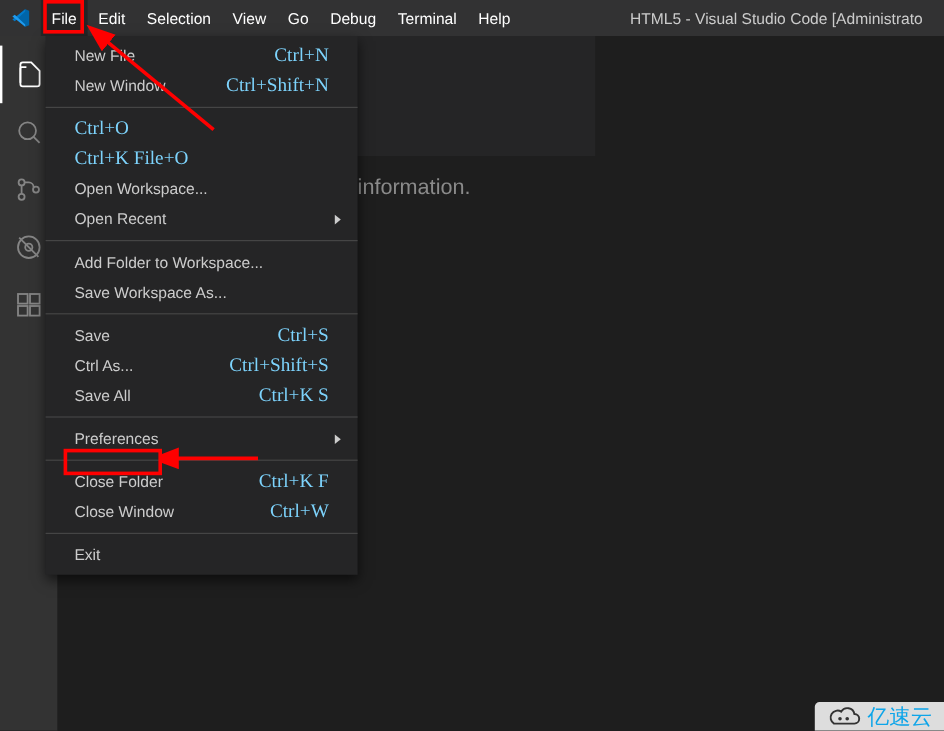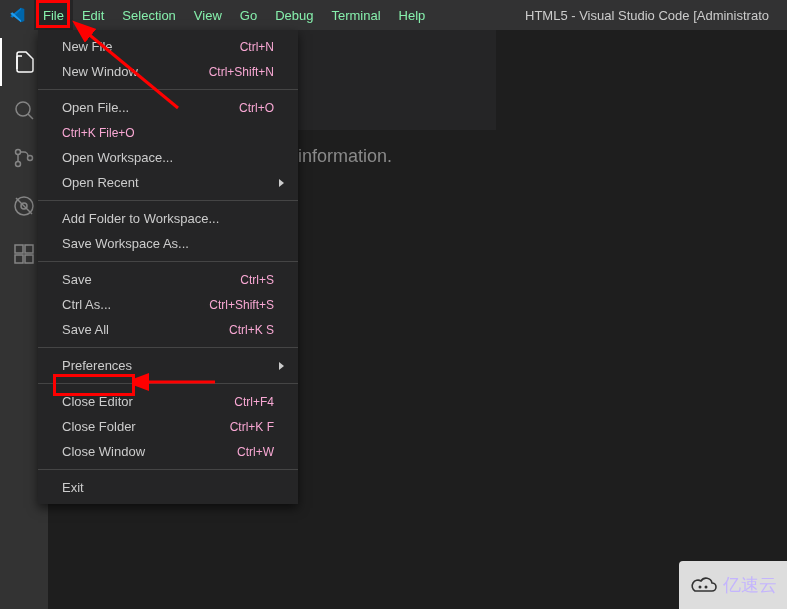--- a/index.html
+++ b/index.html
@@ -17,21 +17,21 @@
       padding-left: 8px;
     }
     .logo {
       width: 18px; height: 18px; margin-right: 8px;
       display: flex; align-items: center; justify-content: center;
     }
     .menubar { display: flex; flex: 1; }
     .menu-item {
       padding: 1px 9px; height: 30px;
       display: flex; align-items: center;
-      color: #86efac; cursor: pointer;
+      color: #ffffff; cursor: pointer;
     }
     .menu-item.active { background: #252526; }
     .titlebar-title {
       color: #cccccc; padding-right: 18px;
       white-space: nowrap; overflow: hidden;
     }
     
     .activitybar {
       position: absolute; top: 30px; left: 0;
       width: 48px; height: calc(100% - 30px);
@@ -69,21 +69,21 @@
       box-shadow: 0 4px 10px rgba(0,0,0,0.6);
       padding: 4px 0; z-index: 100;
     }
     .menu-row {
       display: flex; align-items: center;
       height: 25px; padding: 0 24px;
       color: #cccccc; cursor: pointer;
       position: relative;
     }
     .menu-label { flex: 1; }
-    .menu-shortcut { color: #f9a8d4; font-size: 12px; }
+    .menu-shortcut { color: #7dd3fc; font-size: 16px; font-family: Liberation Serif, serif; }
     .menu-sep {
       height: 1px; background: #454545;
       margin: 5px 0;
     }
     .submenu-arrow {
       position: absolute; right: 14px;
       width: 0; height: 0;
       border-top: 4px solid transparent;
       border-bottom: 4px solid transparent;
       border-left: 5px solid #cccccc;
@@ -92,22 +92,22 @@
     .highlight-box {
       position: absolute; border: 3px solid #ff0000;
       pointer-events: none; z-index: 200;
     }
     .arrow-svg { position: absolute; z-index: 210; pointer-events: none; }
     
     .watermark {
       position: absolute; right: 0; bottom: 0;
       background: rgba(255,255,255,0.85);
       border-radius: 4px 0 0 0;
-      padding: 12px 10px; display: flex; align-items: center;
-      color: #c4b5fd; font-size: 18px; font-weight: 500;
+      padding: 0 10px; display: flex; align-items: center;
+      color: #0ea5e9; font-size: 18px; font-weight: 500;
     }
     .watermark svg { margin-right: 4px; }
   </style>
 </head>
 <body>
 
 <div class="titlebar">
   <div class="logo">
     <svg width="16" height="16" viewBox="0 0 24 24">
         <path fill="#0065A9" d="M23 3L18 1 6 12l12 11 5-2V3z"></path>
@@ -175,21 +175,20 @@
   <div class="menu-row">
       <span class="menu-label">New File</span>
       <span class="menu-shortcut">Ctrl+N</span>
     </div>
   <div class="menu-row">
       <span class="menu-label">New Window</span>
       <span class="menu-shortcut">Ctrl+Shift+N</span>
     </div>
   <div class="menu-sep"></div>
   <div class="menu-row">
-      <span class="menu-label">Open File...</span>
       <span class="menu-shortcut">Ctrl+O</span>
     </div>
   <div class="menu-row">
       <span class="menu-shortcut">Ctrl+K File+O</span>
     </div>
   <div class="menu-row">
       <span class="menu-label">Open Workspace...</span>
     </div>
   <div class="menu-row">
       <span class="menu-label">Open Recent</span>
@@ -214,24 +213,20 @@
   <div class="menu-row">
       <span class="menu-label">Save All</span>
       <span class="menu-shortcut">Ctrl+K S</span>
     </div>
   <div class="menu-sep"></div>
   <div class="menu-row">
       <span class="menu-label">Preferences</span>
       <span class="submenu-arrow"></span>
     </div>
   <div class="menu-sep"></div>
-  <div class="menu-row">
-      <span class="menu-label">Close Editor</span>
-      <span class="menu-shortcut">Ctrl+F4</span>
-    </div>
   <div class="menu-row">
       <span class="menu-label">Close Folder</span>
       <span class="menu-shortcut">Ctrl+K F</span>
     </div>
   <div class="menu-row">
       <span class="menu-label">Close Window</span>
       <span class="menu-shortcut">Ctrl+W</span>
     </div>
   <div class="menu-sep"></div>
   <div class="menu-row">

